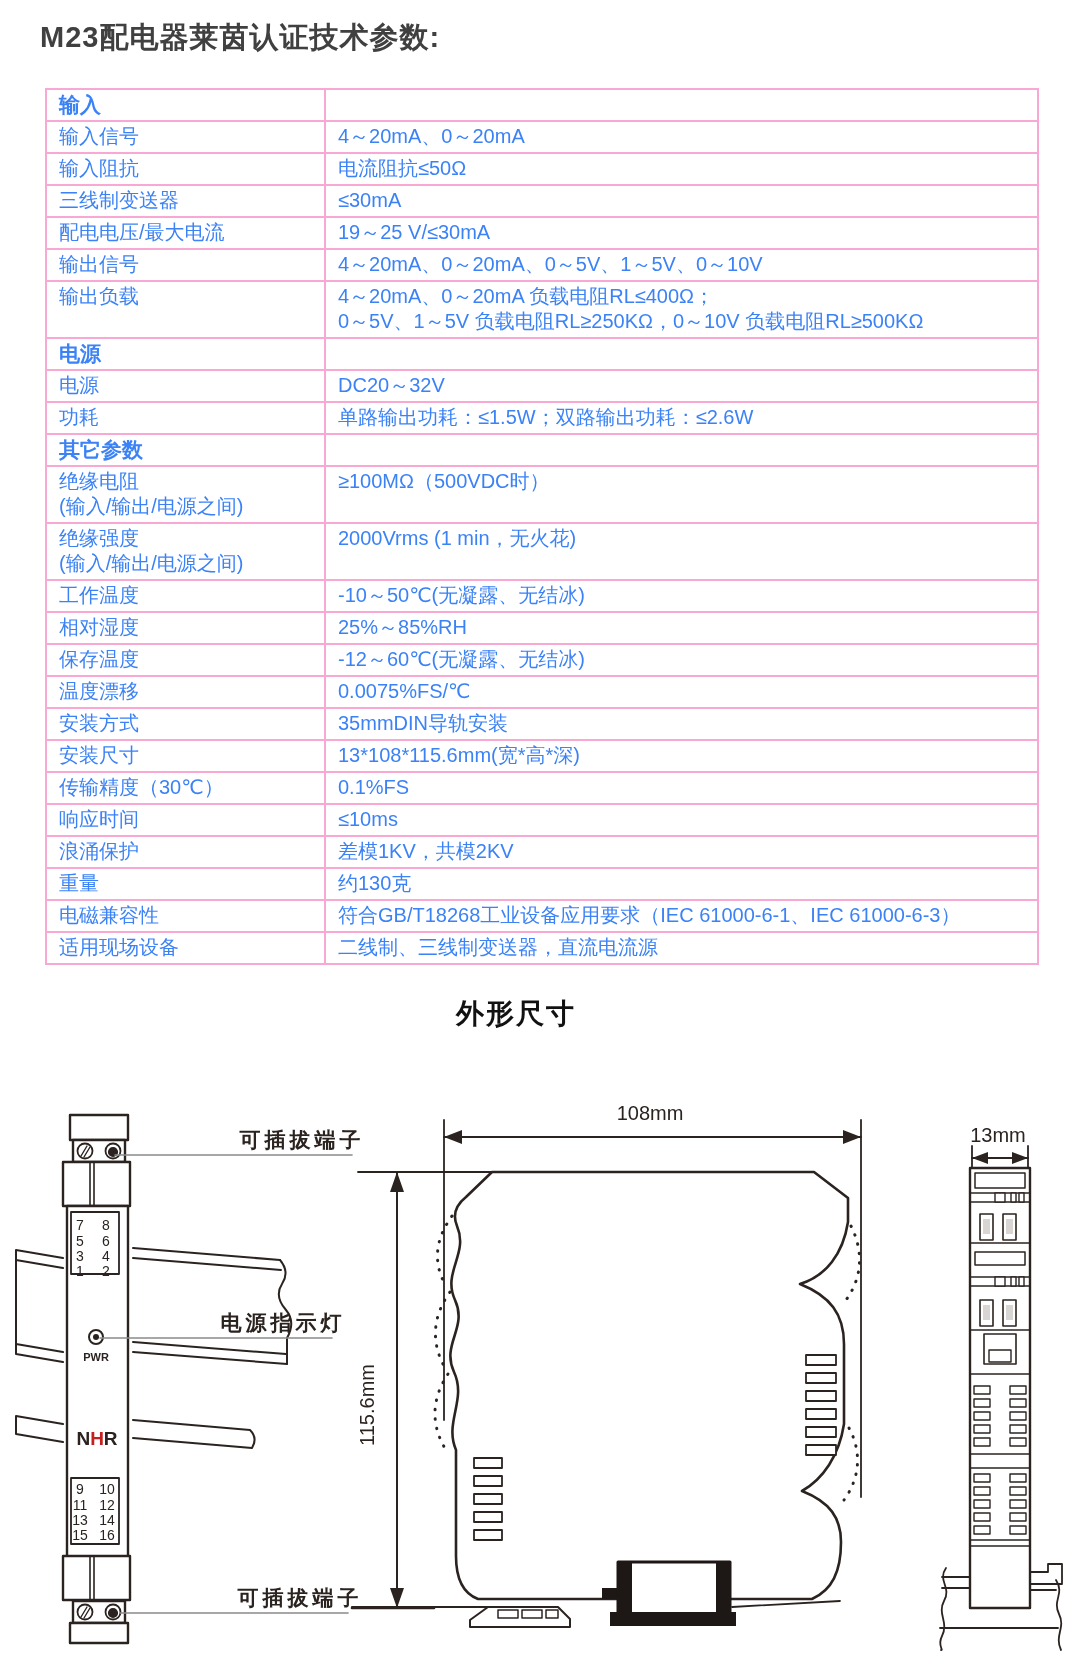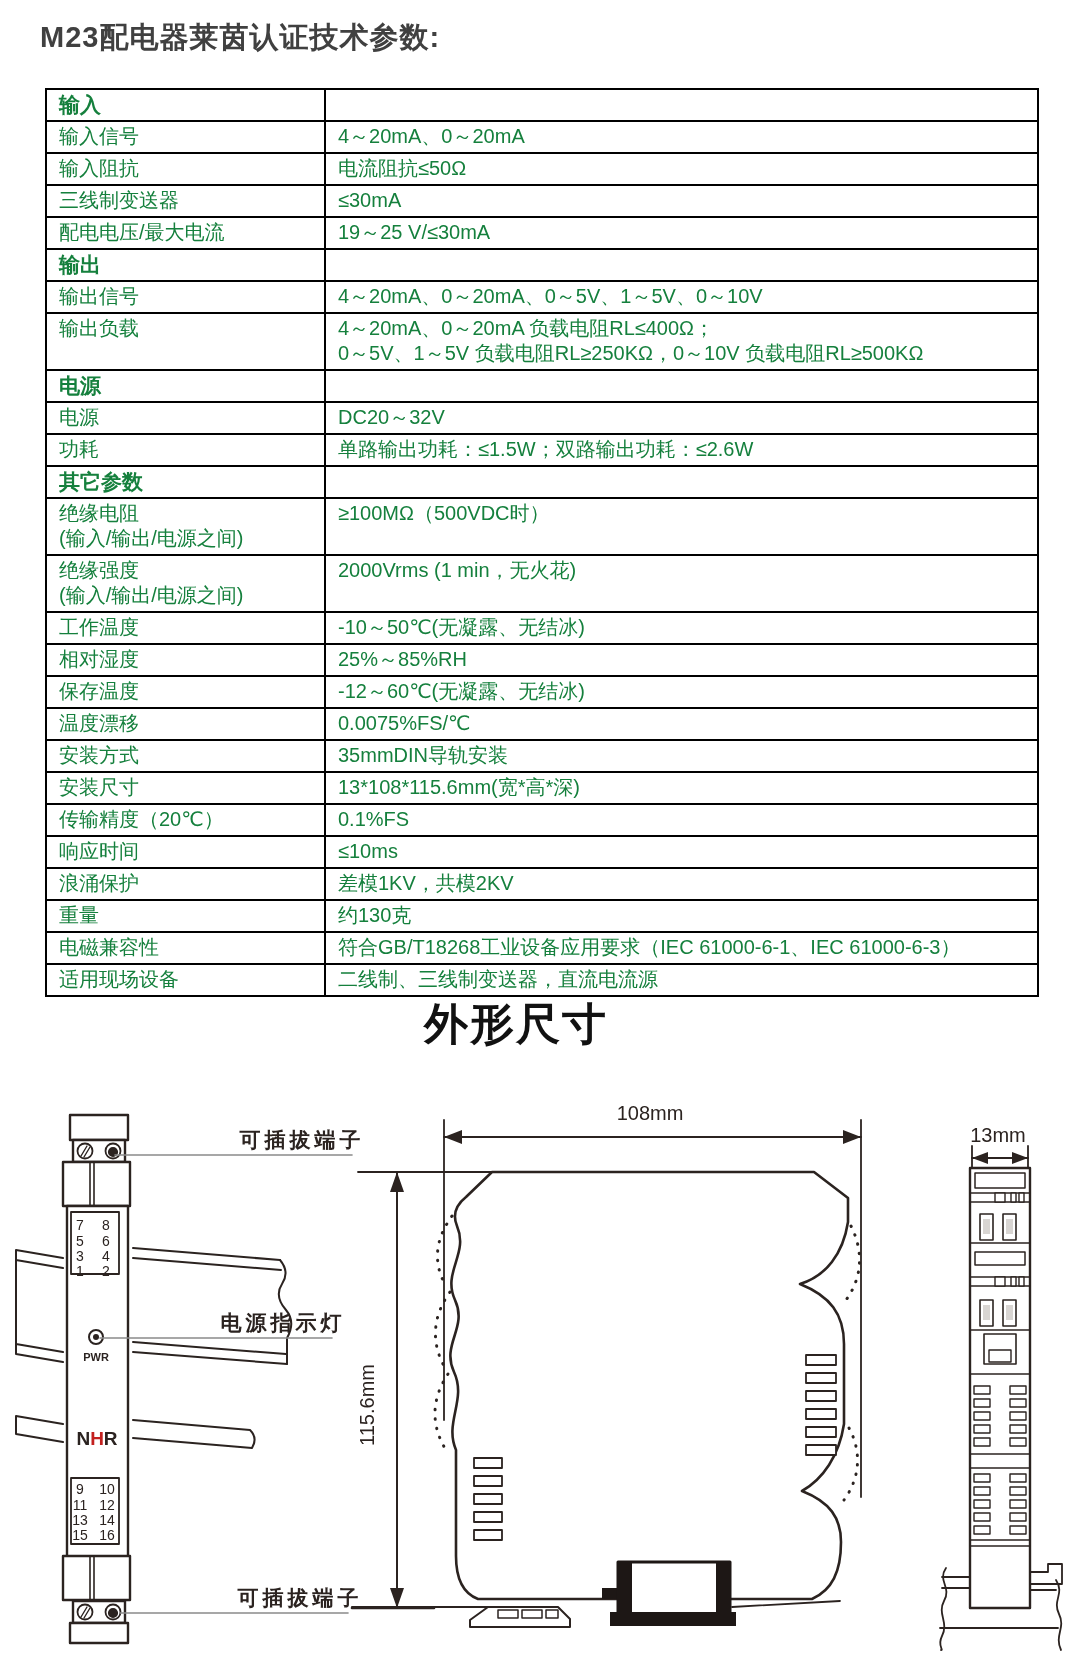--- a/index.html
+++ b/index.html
@@ -7,29 +7,29 @@
     width:1080px;height:1655px;position:relative;background:#ffffff;
     font-family:"Liberation Sans","DejaVu Sans",sans-serif;color:#2d2926;overflow:hidden;
   }
   .page-title{
     position:absolute;left:40px;top:18px;font-size:29px;font-weight:700;letter-spacing:1px;color:#404040;
   }
   table.spec{
     position:absolute;left:45px;top:88px;width:994px;border-collapse:collapse;table-layout:fixed;
   }
   table.spec td{
-    border:2px solid #000000;font-size:20px;line-height:25px;
-    padding:2px 10px 3px 12px;vertical-align:top;color:#15803d;
+    border:2px solid #f9a8d4;font-size:20px;line-height:25px;
+    padding:2px 10px 3px 12px;vertical-align:top;color:#3b82f6;
   }
   table.spec td.c-label{width:255px;}
   table.spec tr.sec td{font-weight:700;font-size:21px;}
   table.spec td div{white-space:nowrap;}
   .outline-title{
     position:absolute;left:0;top:995px;width:1032px;text-align:center;
-    font-size:44px;font-weight:700;letter-spacing:2px;color:#111;
+    font-size:28px;font-weight:700;letter-spacing:2px;color:#111;
   }
   svg.drawing{position:absolute;left:0;top:1020px;}
   svg text{font-family:"Liberation Sans","DejaVu Sans",sans-serif;fill:#2b2320;}
   .cn-label{font-size:21px;font-weight:700;letter-spacing:4px;}
   .dim-label{font-size:20px;}
   .digit{font-size:14px;}
 </style>
 </head>
 <body>
 
@@ -68,26 +68,20 @@
         </td>
       </tr>
       <tr>
         <td class="c-label">
           <div>配电电压/最大电流</div>
         </td>
         <td class="c-value">
           <div>19～25 V/≤30mA</div>
         </td>
       </tr>
-      <tr class="sec">
-        <td class="c-label">
-          <div>输出</div>
-        </td>
-        <td class="c-value"></td>
-      </tr>
       <tr>
         <td class="c-label">
           <div>输出信号</div>
         </td>
         <td class="c-value">
           <div>4～20mA、0～20mA、0～5V、1～5V、0～10V</div>
         </td>
       </tr>
       <tr>
         <td class="c-label">
@@ -187,21 +181,21 @@
       <tr>
         <td class="c-label">
           <div>安装尺寸</div>
         </td>
         <td class="c-value">
           <div>13*108*115.6mm(宽*高*深)</div>
         </td>
       </tr>
       <tr>
         <td class="c-label">
-          <div>传输精度（20℃）</div>
+          <div>传输精度（30℃）</div>
         </td>
         <td class="c-value">
           <div>0.1%FS</div>
         </td>
       </tr>
       <tr>
         <td class="c-label">
           <div>响应时间</div>
         </td>
         <td class="c-value">

